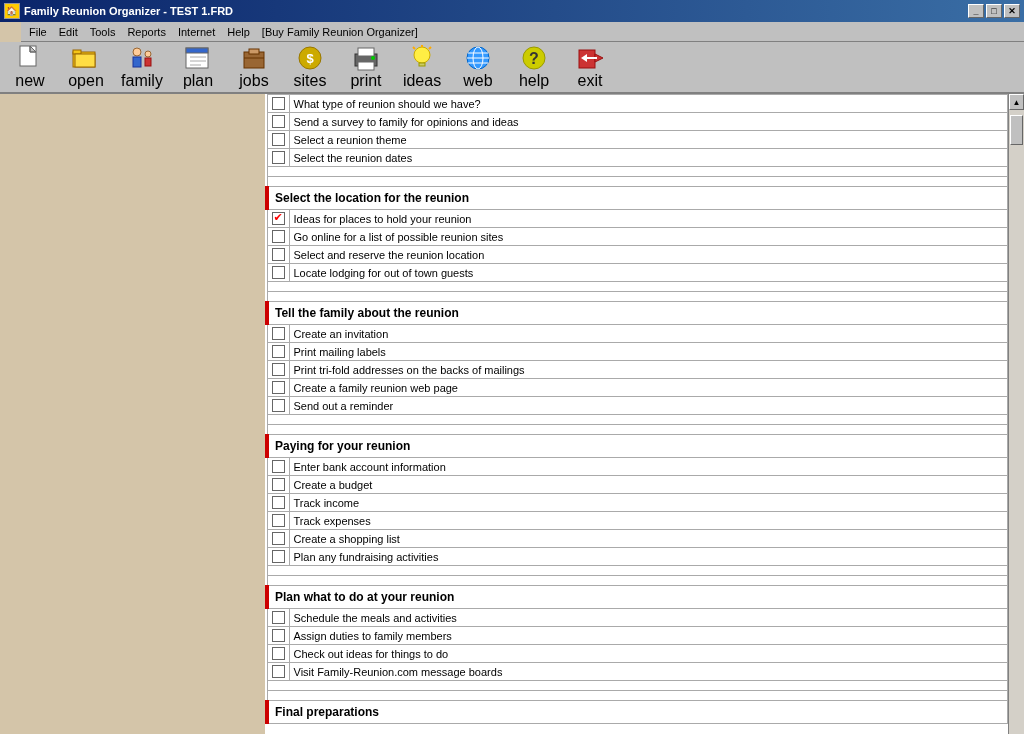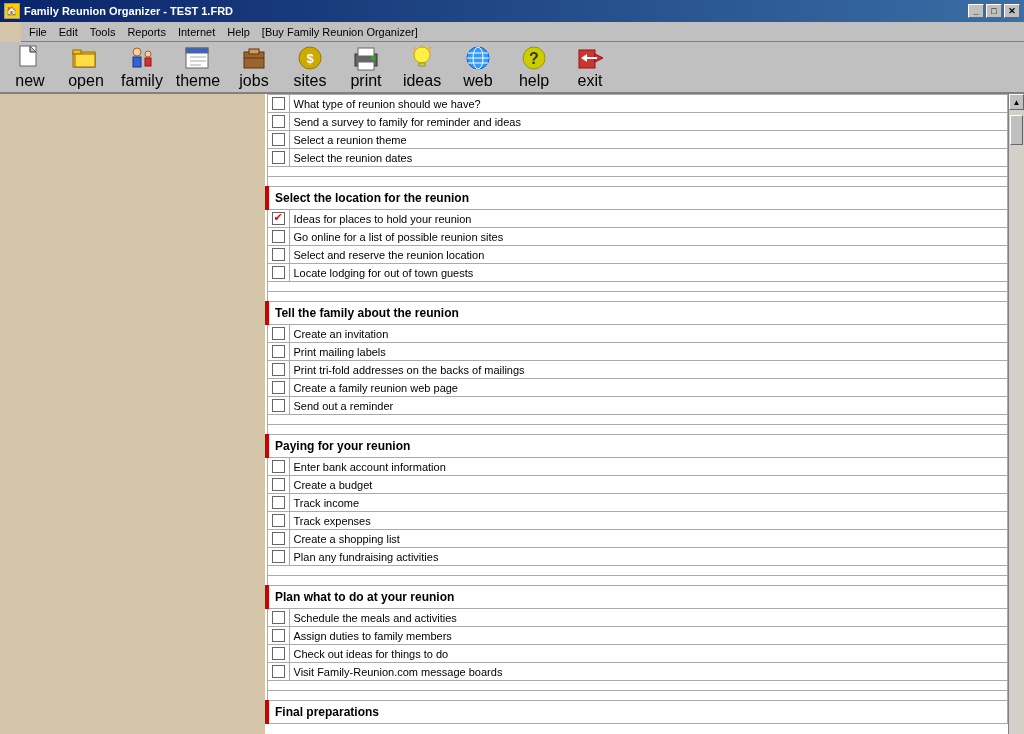--- a/index.html
+++ b/index.html
@@ -147,21 +147,21 @@
   <div class="tool-btn">
     <div class="tool-icon">
       <svg width="30" height="28" viewBox="0 0 30 28">
         <rect x="3" y="4" width="22" height="20" fill="white" stroke="#666" stroke-width="1"></rect>
         <rect x="3" y="4" width="22" height="5" fill="#3366cc" stroke="#666" stroke-width="1"></rect>
         <line x1="7" y1="13" x2="23" y2="13" stroke="#aaa" stroke-width="1"></line>
         <line x1="7" y1="17" x2="23" y2="17" stroke="#aaa" stroke-width="1"></line>
         <line x1="7" y1="21" x2="18" y2="21" stroke="#aaa" stroke-width="1"></line>
       </svg>
     </div>
-    <span class="tool-label">theme</span>
+    <span class="tool-label">plan</span>
   </div>
 
   <div class="tool-btn">
     <div class="tool-icon">
       <svg width="30" height="28" viewBox="0 0 30 28">
         <rect x="5" y="8" width="20" height="16" fill="#996633" stroke="#663300" stroke-width="1"></rect>
         <rect x="10" y="5" width="10" height="5" fill="#cc9966" stroke="#663300" stroke-width="1"></rect>
         <line x1="5" y1="14" x2="25" y2="14" stroke="#663300" stroke-width="1"></line>
       </svg>
     </div>
@@ -247,21 +247,21 @@
     <div class="content-inner" id="scroll-area">
       <table class="checklist-table">
         <tbody>
 
           <tr class="item-row">
             <td class="checkbox-cell"><div class="checkbox"></div></td>
             <td>What type of reunion should we have?</td>
           </tr>
           <tr class="item-row">
             <td class="checkbox-cell"><div class="checkbox"></div></td>
-            <td>Send a survey to family for reminder and ideas</td>
+            <td>Send a survey to family for opinions and ideas</td>
           </tr>
           <tr class="item-row">
             <td class="checkbox-cell"><div class="checkbox"></div></td>
             <td>Select a reunion theme</td>
           </tr>
           <tr class="item-row">
             <td class="checkbox-cell"><div class="checkbox"></div></td>
             <td>Select the reunion dates</td>
           </tr>
           <tr class="empty-row">

